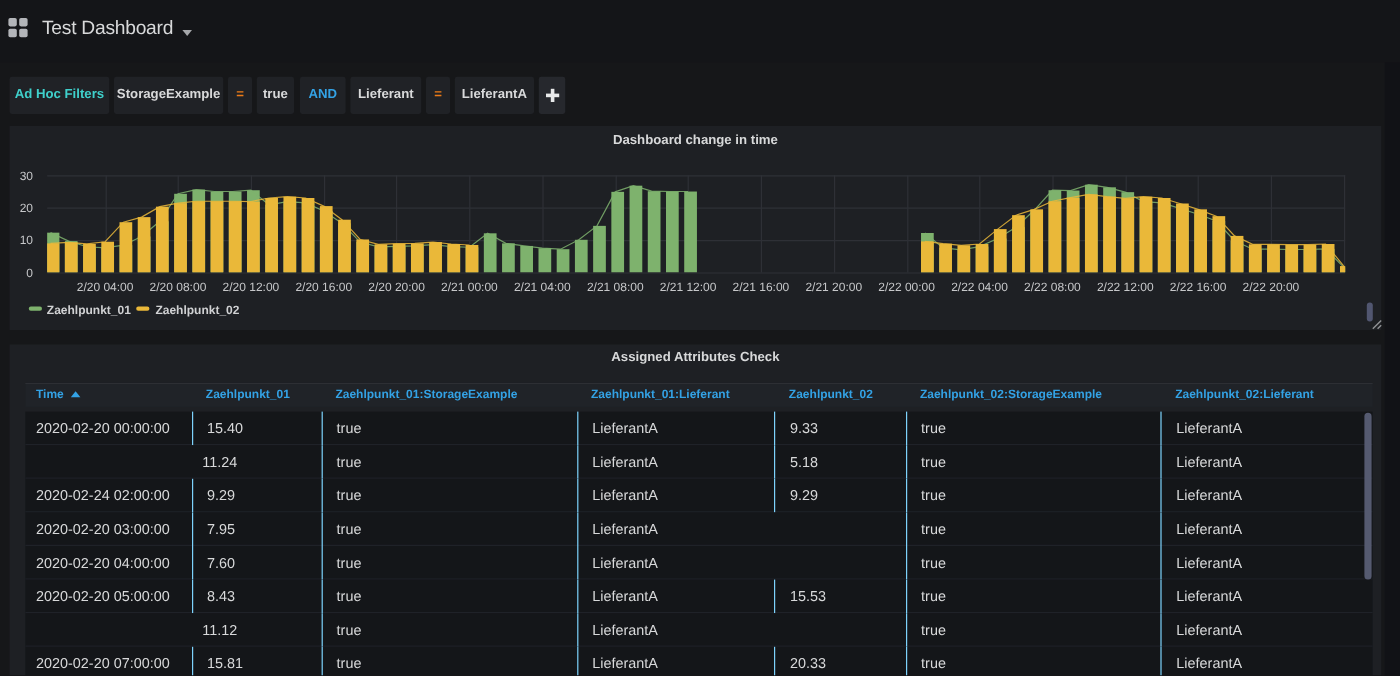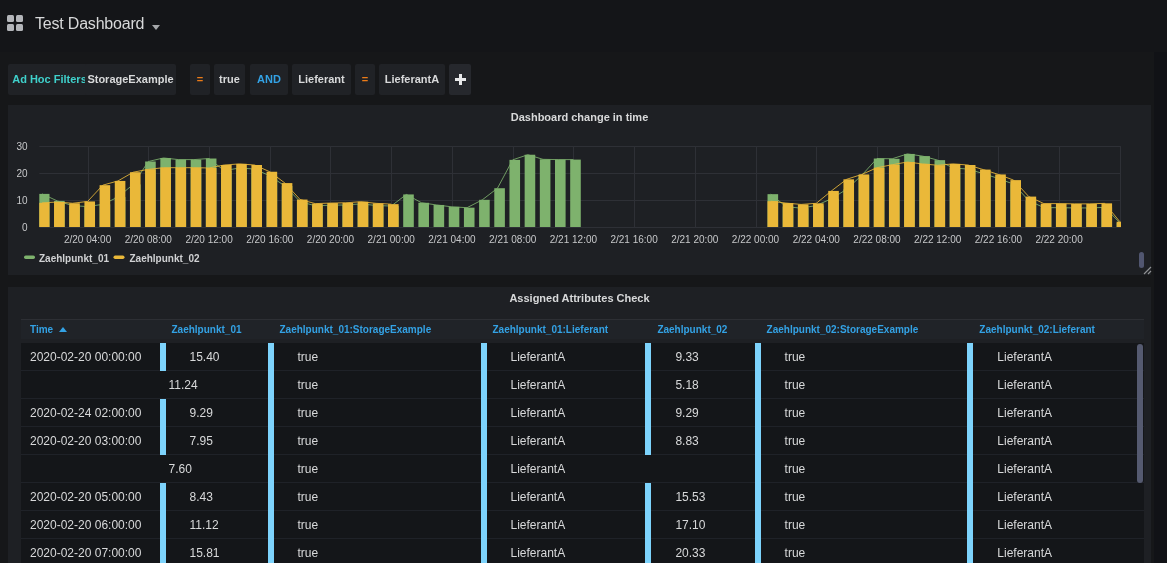--- a/index.html
+++ b/index.html
@@ -7,40 +7,40 @@
 #navtitle{position:absolute;left:35px;top:15px;font-size:16px;letter-spacing:-0.2px;color:#d8d9da}
 .sq{position:absolute;width:7px;height:7px;border-radius:1.5px;background:#b3b5b9}
 #caret{position:absolute;left:152px;top:25px;width:0;height:0;border-left:4.5px solid transparent;border-right:4.5px solid transparent;border-top:5px solid #a5a7aa}
 .fbtn{position:absolute;top:64px;height:31px;background:#202226;border-radius:2px;font-size:11px;font-weight:bold;color:#d8d9da;text-align:center;line-height:31px}
 .panel{position:absolute;left:8px;width:1143px;background:#1e2024}
 .ptitle{position:absolute;width:100%;text-align:center;font-size:11px;font-weight:bold;color:#d8d9da}
 #tablewrap{position:absolute;left:21px;top:319px;width:1123px;height:244px;overflow:hidden}
 .thead{position:absolute;left:0;top:0;width:1123px;height:20px;background:#202328;border-top:1px solid #2d2f34}
 .th{position:absolute;top:0;height:20px;line-height:20px;font-size:10px;font-weight:bold;color:#33a2e5;padding-left:12px;white-space:nowrap;overflow:hidden}
 .trow{position:absolute;left:0;width:1123px;height:28px;background:#141619;border-bottom:1px solid #1f2228}
-.td{position:absolute;top:0;height:28px;line-height:28px;font-size:12px;color:#d8d9da;padding-left:24px;border-left:6px solid #7dd3fc;white-space:nowrap;overflow:hidden}
+.td{position:absolute;top:0;height:28px;line-height:28px;font-size:12px;color:#d8d9da;padding-left:12px;border-left:1px solid #7dd3fc;white-space:nowrap;overflow:hidden}
 .td:first-child{border-left:none;padding-left:9px}
 .th:first-child{padding-left:9px}
 .caret-up{display:inline-block;width:0;height:0;border-left:4px solid transparent;border-right:4px solid transparent;border-bottom:5px solid #33a2e5;margin-left:3px;vertical-align:1px}
 .sbar{position:absolute;border-radius:3px}
 .plusw{position:absolute;left:50%;top:50%;width:11px;height:11px;margin-left:-5.5px;margin-top:-5.5px;display:block}
 .ph{position:absolute;left:0;top:4px;width:11px;height:3px;background:#e8e9ea}
 .pv{position:absolute;left:4px;top:0;width:3px;height:11px;background:#e8e9ea}
 </style></head>
 <body>
 <div id="nav"></div>
 <div style="position:absolute;left:1154px;top:52px;width:13px;height:511px;background:#111216"></div>
 <div class="sq" style="left:7px;top:15px"></div>
 <div class="sq" style="left:16px;top:15px"></div>
 <div class="sq" style="left:7px;top:24px"></div>
 <div class="sq" style="left:16px;top:24px"></div>
 <div id="navtitle">Test Dashboard</div>
 <div id="caret"></div>
 <div class="fbtn" style="left:8px;width:83px"><span style="color:#3fd0cb">Ad Hoc Filters</span></div>
-<div class="fbtn" style="left:85px;width:91px">StorageExample</div>
+<div class="fbtn" style="left:95px;width:91px">StorageExample</div>
 <div class="fbtn" style="left:190px;width:20px"><span style="color:#eb7b18">=</span></div>
 <div class="fbtn" style="left:214px;width:31px">true</div>
 <div class="fbtn" style="left:250px;width:38px"><span style="color:#33a2e5">AND</span></div>
 <div class="fbtn" style="left:292px;width:59px">Lieferant</div>
 <div class="fbtn" style="left:355px;width:20px"><span style="color:#eb7b18">=</span></div>
 <div class="fbtn" style="left:379px;width:66px">LieferantA</div>
 <div class="fbtn" style="left:449px;width:22px;background:#26282d">
     <span class="plusw">
       <span class="ph"></span>
       <span class="pv"></span>
@@ -260,46 +260,44 @@
 <div class="td" style="left:459.5px;width:164.9px">LieferantA</div>
 <div class="td" style="left:624.4px;width:109.2px">9.29</div>
 <div class="td" style="left:733.6px;width:212.7px">true</div>
 <div class="td" style="left:946.3px;width:176.7px">LieferantA</div>
 </div>
 <div class="trow" style="top:108px">
 <div class="td" style="left:0.0px;width:138.5px">2020-02-20 03:00:00</div>
 <div class="td" style="left:138.5px;width:108.0px">7.95</div>
 <div class="td" style="left:246.5px;width:213.0px">true</div>
 <div class="td" style="left:459.5px;width:164.9px">LieferantA</div>
-<div class="td" style="left:624.4px;width:109.2px">8.83</div>
 <div class="td" style="left:733.6px;width:212.7px">true</div>
 <div class="td" style="left:946.3px;width:176.7px">LieferantA</div>
 </div>
 <div class="trow" style="top:136px">
+<div class="td" style="left:0.0px;width:138.5px">2020-02-20 04:00:00</div>
 <div class="td" style="left:138.5px;width:108.0px">7.60</div>
 <div class="td" style="left:246.5px;width:213.0px">true</div>
 <div class="td" style="left:459.5px;width:164.9px">LieferantA</div>
 <div class="td" style="left:733.6px;width:212.7px">true</div>
 <div class="td" style="left:946.3px;width:176.7px">LieferantA</div>
 </div>
 <div class="trow" style="top:164px">
 <div class="td" style="left:0.0px;width:138.5px">2020-02-20 05:00:00</div>
 <div class="td" style="left:138.5px;width:108.0px">8.43</div>
 <div class="td" style="left:246.5px;width:213.0px">true</div>
 <div class="td" style="left:459.5px;width:164.9px">LieferantA</div>
 <div class="td" style="left:624.4px;width:109.2px">15.53</div>
 <div class="td" style="left:733.6px;width:212.7px">true</div>
 <div class="td" style="left:946.3px;width:176.7px">LieferantA</div>
 </div>
 <div class="trow" style="top:192px">
-<div class="td" style="left:0.0px;width:138.5px">2020-02-20 06:00:00</div>
 <div class="td" style="left:138.5px;width:108.0px">11.12</div>
 <div class="td" style="left:246.5px;width:213.0px">true</div>
 <div class="td" style="left:459.5px;width:164.9px">LieferantA</div>
-<div class="td" style="left:624.4px;width:109.2px">17.10</div>
 <div class="td" style="left:733.6px;width:212.7px">true</div>
 <div class="td" style="left:946.3px;width:176.7px">LieferantA</div>
 </div>
 <div class="trow" style="top:220px">
 <div class="td" style="left:0.0px;width:138.5px">2020-02-20 07:00:00</div>
 <div class="td" style="left:138.5px;width:108.0px">15.81</div>
 <div class="td" style="left:246.5px;width:213.0px">true</div>
 <div class="td" style="left:459.5px;width:164.9px">LieferantA</div>
 <div class="td" style="left:624.4px;width:109.2px">20.33</div>
 <div class="td" style="left:733.6px;width:212.7px">true</div>

